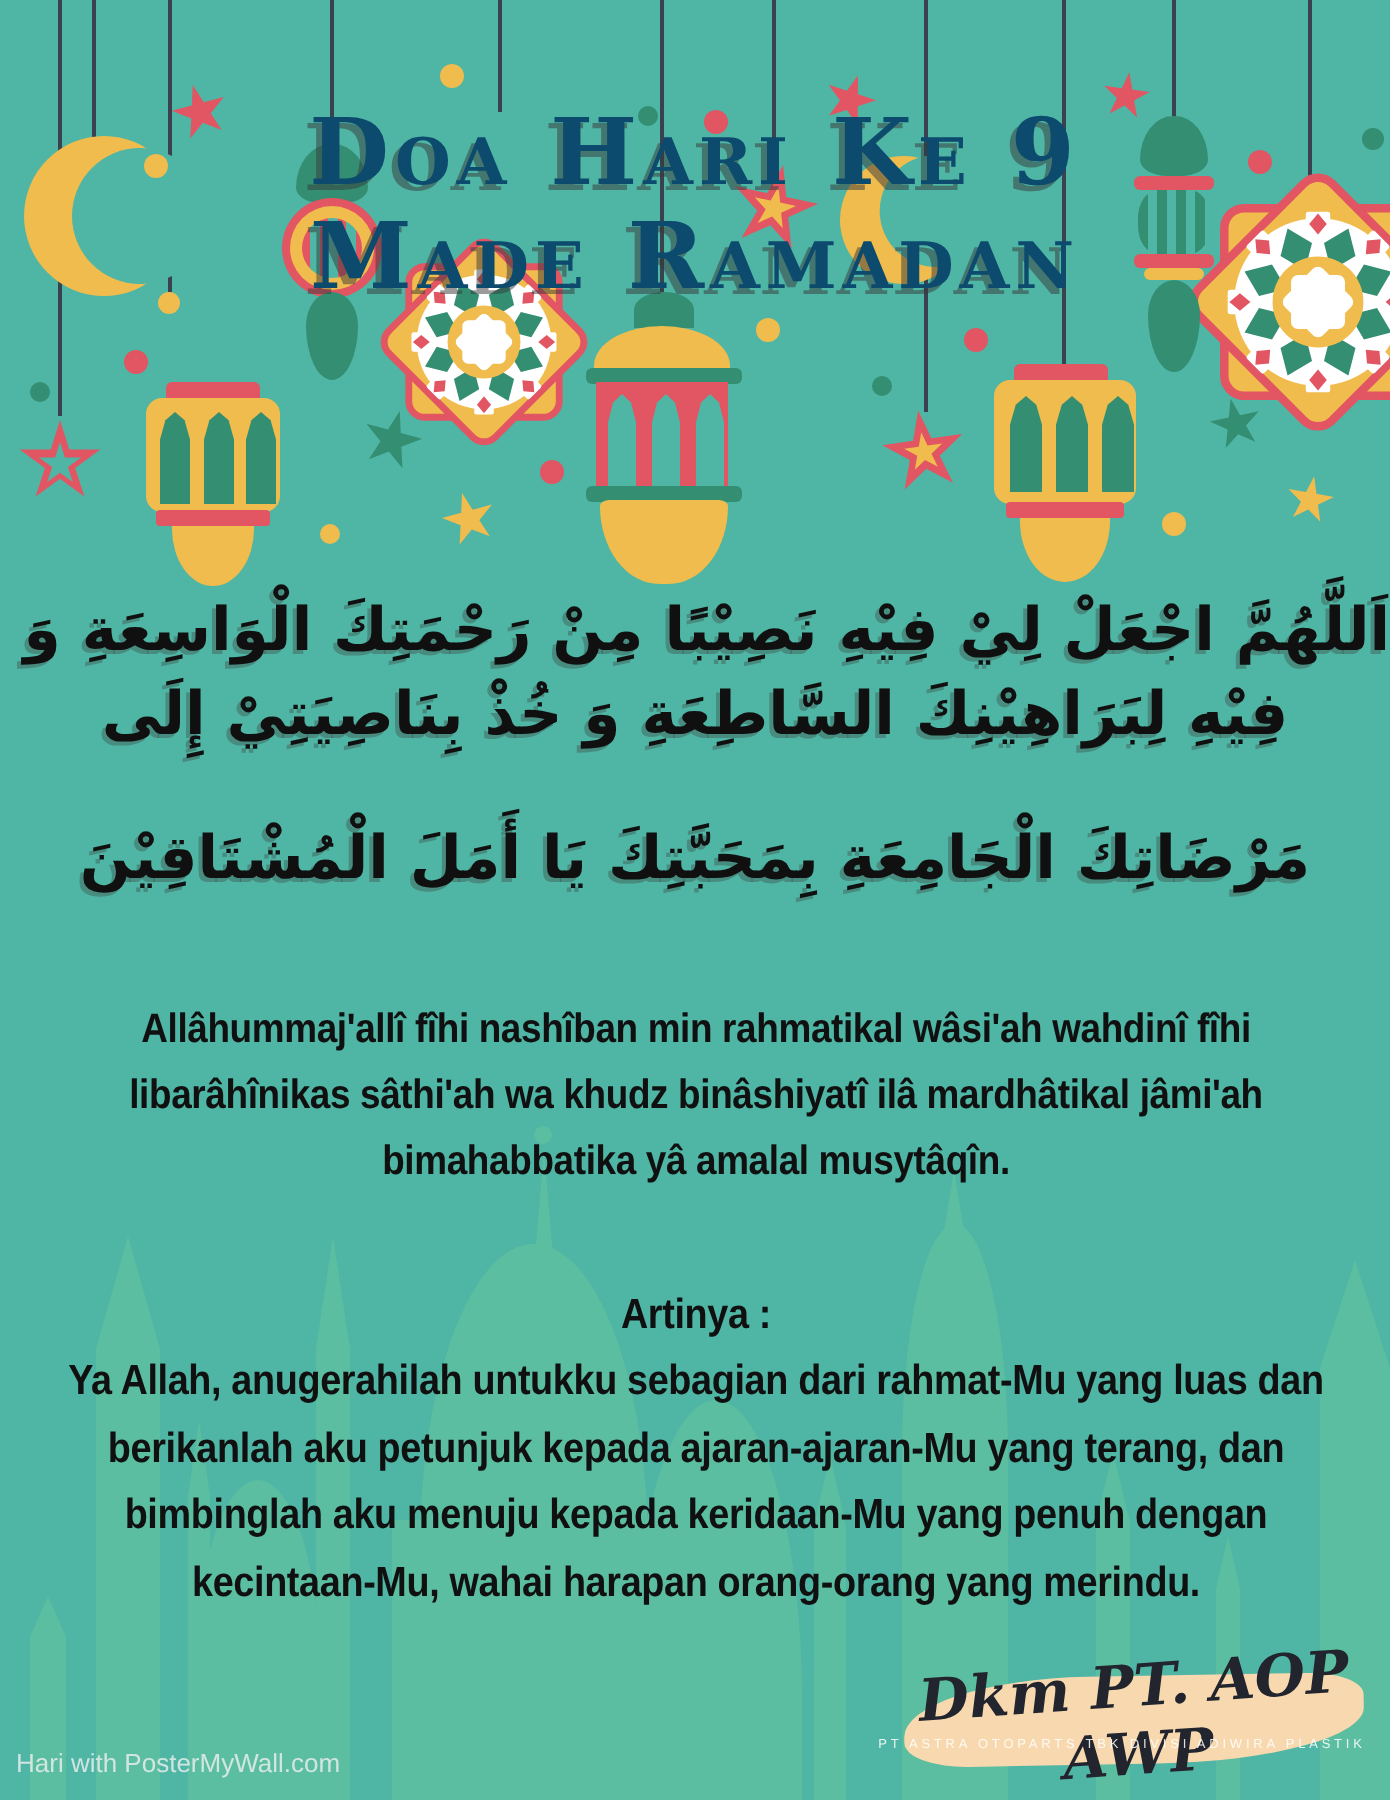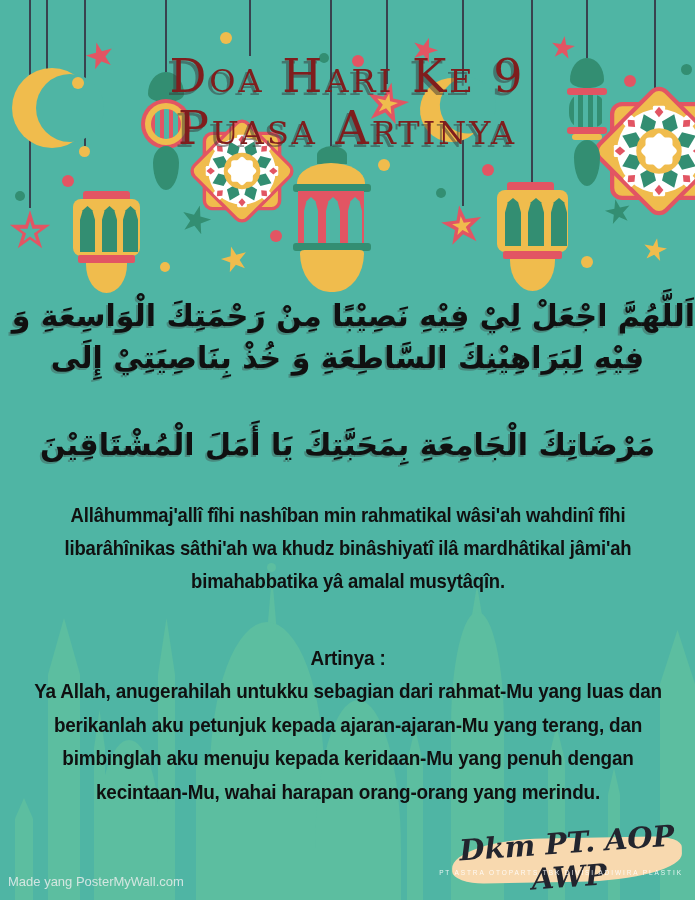--- a/index.html
+++ b/index.html
@@ -12,22 +12,22 @@
   .arch{position:absolute;clip-path:polygon(50% 0%,82% 9%,100% 30%,100% 100%,0 100%,0 30%,18% 9%)}
   .y{background:#F0BC4D}.r{background:#E25563}.g{background:#338E72}.t{background:#4FB5A4}
   .deco{position:absolute;z-index:3}
   .mosque{position:absolute;left:0;top:555px;width:695px;height:345px;z-index:1}
   .mq{position:absolute;background:#5CBEA0}
   .spike{clip-path:polygon(50% 0,100% 20%,100% 100%,0 100%,0 20%)}
   .tri{clip-path:polygon(50% 0,100% 100%,0 100%)}
   .crescent{position:absolute;border-radius:50%;background:#F0BC4D;z-index:3}
   .crescent>div{position:absolute;border-radius:50%;background:#4FB5A4}
   .title{position:absolute;left:0;width:100%;text-align:center;z-index:6;
-         font-family:"DejaVu Serif",serif;font-weight:400;font-variant:small-caps;
-         color:#7f1d1d;font-size:46px;letter-spacing:3px;line-height:52px;
+         font-family:"DejaVu Serif",serif;font-weight:700;font-variant:small-caps;
+         color:#0c4a6e;font-size:46px;letter-spacing:3px;line-height:52px;
          text-shadow:-3px 3px 0 rgba(55,55,55,.5)}
   .arabic{position:absolute;left:0;width:100%;text-align:center;z-index:6;direction:rtl;
           font-family:"DejaVu Sans",sans-serif;font-weight:700;color:#101010;
           font-size:30px;line-height:57px;white-space:nowrap;
           text-shadow:-2px 2px 0 rgba(60,60,60,.35)}
   .cond{position:absolute;left:-38px;width:772px;text-align:center;z-index:6;
         transform:scaleX(.9);transform-origin:50% 0;color:#101010;font-weight:700;
         letter-spacing:-.2px;white-space:nowrap}
   .translit{top:498px;font-size:20.5px;line-height:33px}
   .meaning{top:641px;font-size:21px;line-height:33.4px}
@@ -209,39 +209,39 @@
 
   <div class="deco r" style="left:507px;top:182px;width:47px;height:9px;border-radius:3px 3px 0 0"></div>
   <div class="deco y" style="left:497px;top:190px;width:71px;height:62px;border-radius:8px"></div>
   <div class="arch g" style="left:505px;top:198px;width:16px;height:48px;z-index:3"></div>
   <div class="arch g" style="left:528px;top:198px;width:16px;height:48px;z-index:3"></div>
   <div class="arch g" style="left:551px;top:198px;width:16px;height:48px;z-index:3"></div>
   <div class="deco r" style="left:503px;top:251px;width:59px;height:8px;border-radius:2px"></div>
   <div class="deco y" style="left:510px;top:259px;width:45px;height:32px;border-radius:0 0 50% 50%/0 0 95% 95%"></div>
 
   <div class="title" style="top:50px">Doa Hari Ke 9</div>
-  <div class="title" style="top:102px">Puasa Artinya</div>
+  <div class="title" style="top:102px">Made Ramadan</div>
 
   <div class="arabic" style="top:287px">اَللَّهُمَّ اجْعَلْ لِيْ فِيْهِ نَصِيْبًا مِنْ رَحْمَتِكَ الْوَاسِعَةِ وَ اهْدِنِيْ</div>
   <div class="arabic" style="top:329px">فِيْهِ لِبَرَاهِيْنِكَ السَّاطِعَةِ وَ خُذْ بِنَاصِيَتِيْ إِلَى</div>
-  <div class="arabic" style="top:416px">مَرْضَاتِكَ الْجَامِعَةِ بِمَحَبَّتِكَ يَا أَمَلَ الْمُشْتَاقِيْنَ</div>
+  <div class="arabic" style="top:401px">مَرْضَاتِكَ الْجَامِعَةِ بِمَحَبَّتِكَ يَا أَمَلَ الْمُشْتَاقِيْنَ</div>
 
   <div class="cond translit">
     <div>Allâhummaj'allî fîhi nashîban min rahmatikal wâsi'ah wahdinî fîhi</div>
     <div>libarâhînikas sâthi'ah wa khudz binâshiyatî ilâ mardhâtikal jâmi'ah</div>
     <div>bimahabbatika yâ amalal musytâqîn.</div>
   </div>
 
   <div class="cond meaning">
     <div>Artinya :</div>
     <div>Ya Allah, anugerahilah untukku sebagian dari rahmat-Mu yang luas dan</div>
     <div>berikanlah aku petunjuk kepada ajaran-ajaran-Mu yang terang, dan</div>
     <div>bimbinglah aku menuju kepada keridaan-Mu yang penuh dengan</div>
     <div>kecintaan-Mu, wahai harapan orang-orang yang merindu.</div>
   </div>
 
   <div class="swoosh"></div>
   <div class="script">Dkm PT. AOP AWP</div>
   <div class="subsig">PT ASTRA OTOPARTS TBK DIVISI ADIWIRA PLASTIK</div>
 
-  <div class="watermark">Made yang PosterMyWall.com</div>
+  <div class="watermark">Hari with PosterMyWall.com</div>
 
 </div>
 
 </body></html>

